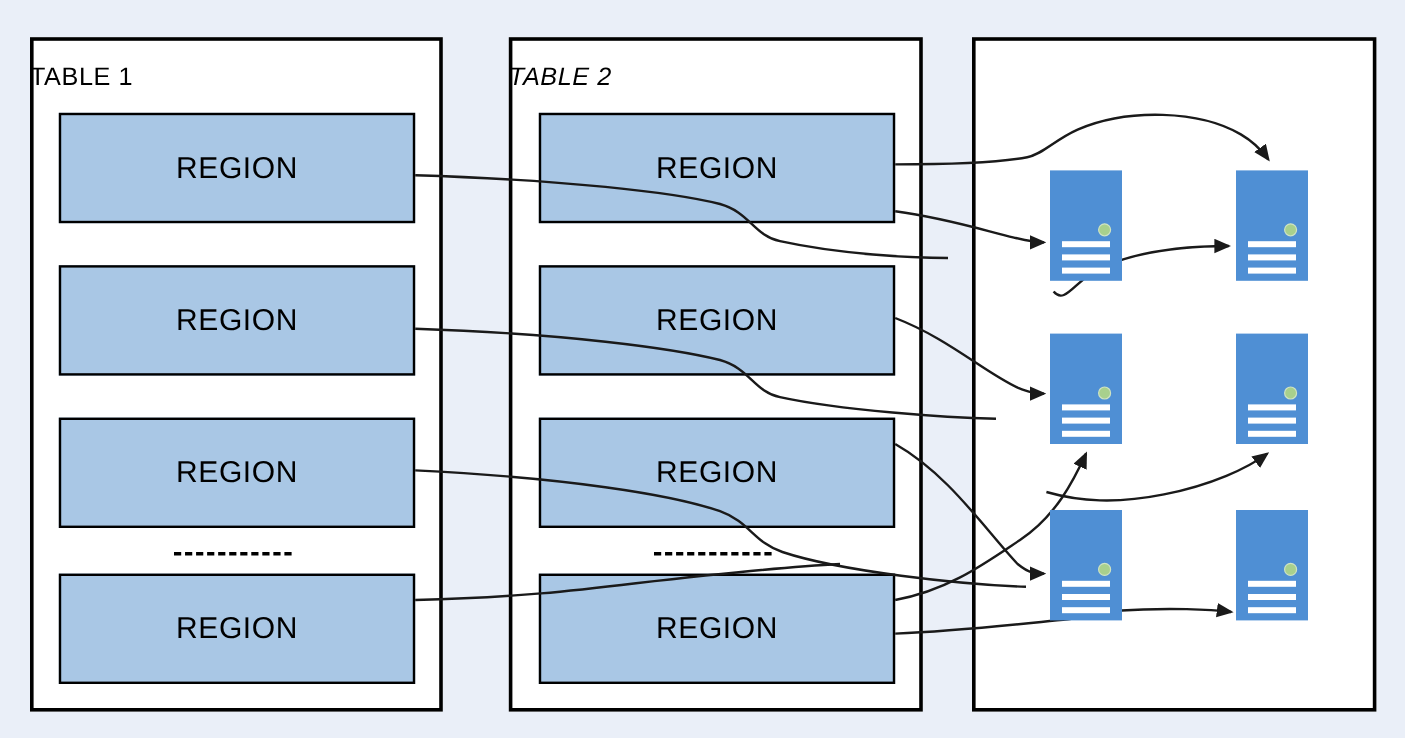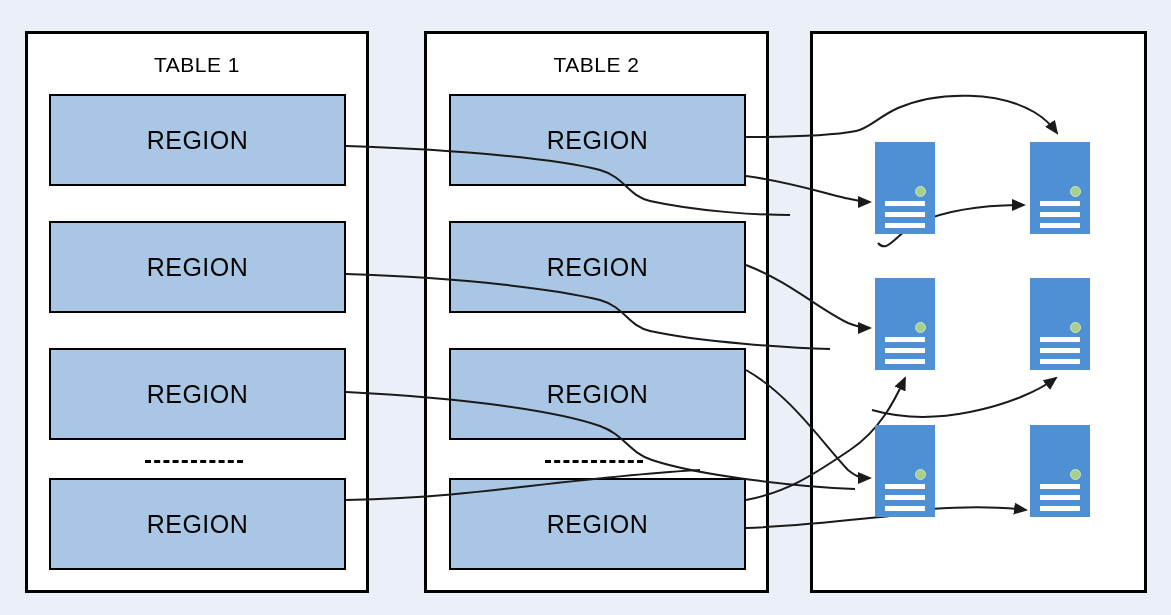--- a/index.html
+++ b/index.html
@@ -13,21 +13,21 @@
   #stage{position:absolute;left:0;top:0;width:1171px;height:615px;}
   .panel{
     position:absolute;
     background:#ffffff;
     border:3px solid #000000;
     box-sizing:border-box;
   }
   .panel-title{
     position:absolute;
     left:0;right:0;
-    text-align:center;
+    text-align:left;
     font-size:21px;
     color:#000000;
     letter-spacing:0.5px;
   }
   .region{
     position:absolute;
     background:#a9c7e5;
     border:2px solid #000000;
     box-sizing:border-box;
     display:flex;
@@ -79,21 +79,21 @@
       <span>REGION</span>
     </div>
     <div class="region" style="left: 49px; top: 348px; width: 297px; height: 92px; background: rgb(169, 199, 229); border-color: rgb(0, 0, 0);">
       <span>REGION</span>
     </div>
     <div class="region" style="left: 49px; top: 478px; width: 297px; height: 92px; background: rgb(169, 199, 229); border-color: rgb(0, 0, 0);">
       <span>REGION</span>
     </div>
     <div class="dashsep" style="left: 145px; top: 460px; width: 98px; border-top-color: rgb(0, 0, 0);"></div>
     <div class="panel" style="left: 424px; top: 31px; width: 345px; height: 562px; background: rgb(255, 255, 255); border-color: rgb(0, 0, 0);"></div>
-    <div class="panel-title" style="top: 53px; left: 424px; width: 345px;">TABLE 2</div>
+    <div class="panel-title" style="top: 53px; left: 424px; width: 345px; font-style: italic;">TABLE 2</div>
     <div class="region" style="left: 449px; top: 94px; width: 297px; height: 92px; background: rgb(169, 199, 229); border-color: rgb(0, 0, 0);">
       <span>REGION</span>
     </div>
     <div class="region" style="left: 449px; top: 221px; width: 297px; height: 92px; background: rgb(169, 199, 229); border-color: rgb(0, 0, 0);">
       <span>REGION</span>
     </div>
     <div class="region" style="left: 449px; top: 348px; width: 297px; height: 92px; background: rgb(169, 199, 229); border-color: rgb(0, 0, 0);">
       <span>REGION</span>
     </div>
     <div class="region" style="left: 449px; top: 478px; width: 297px; height: 92px; background: rgb(169, 199, 229); border-color: rgb(0, 0, 0);">

